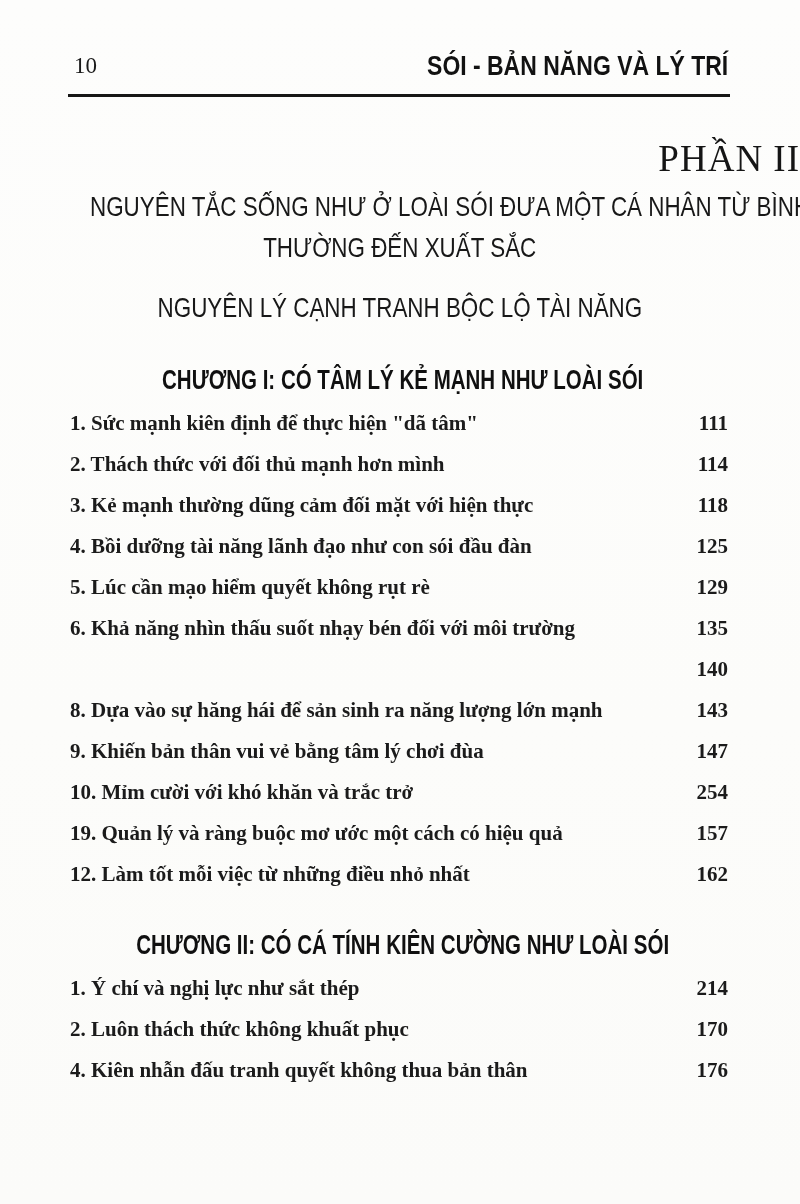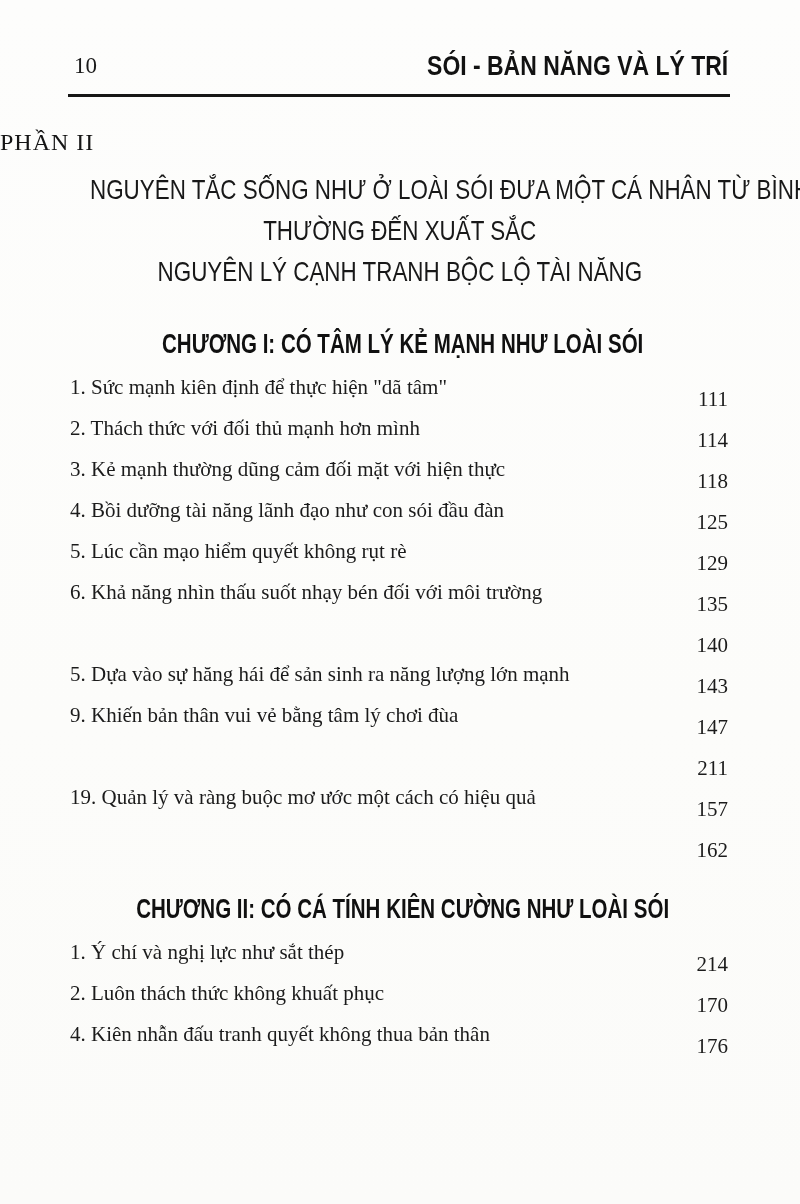--- a/index.html
+++ b/index.html
@@ -41,35 +41,35 @@
     white-space: nowrap;
   }
   .rule {
     margin: 14px 70px 0 68px;
     height: 0;
     border: none;
     border-top: 3px solid #161616;
   }
   
   .part-title {
-    margin: 28px 0 0 0;
-    text-align: left;
-    font-size: 24px;
+    margin: 45px 0 0 0;
+    text-align: right;
+    font-size: 37px;
     font-weight: normal;
     letter-spacing: 1px;
     line-height: 34px;
     color: #151515;
   }
   .part-subtitle {
     margin: 12px 0 0 0;
     text-align: center;
     line-height: 37px;
   }
   .part-principle {
-    margin: 0 0 0 0;
+    margin: 19px 0 0 0;
     text-align: center;
     line-height: 37px;
   }
   .cond {
     font-family: "Liberation Sans", "DejaVu Sans", sans-serif;
     font-weight: normal;
     font-size: 28px;
     color: #181818;
     display: inline-block;
     transform: scaleX(0.8);
@@ -89,38 +89,39 @@
     font-size: 27px;
     color: #101010;
     display: inline-block;
     transform: scaleX(0.76);
     transform-origin: center;
     white-space: nowrap;
   }
   
   .toc {
     margin: 6px 72px 0 70px;
+    font-weight: bold;
   }
   .toc-row {
     position: relative;
     height: 41px;
     line-height: 41px;
     font-size: 21px;
     color: #1b1b1b;
   }
   .toc-title {
     white-space: nowrap;
     display: inline-block;
     max-width: 580px;
     overflow: hidden;
   }
   .toc-page {
     position: absolute;
     right: 0;
-    top: 12px;
+    top: 0;
     line-height: 41px;
     font-size: 21px;
     color: #1b1b1b;
   }
 </style>
 </head>
 <body>
 
 <div class="page">
 
@@ -175,39 +176,41 @@
         <div class="toc-row">
           <span class="toc-title">6. Khả năng nhìn thấu suốt nhạy bén đối với môi trường</span>
           <span class="toc-page">135</span>
         </div>
 
         <div class="toc-row">
           <span class="toc-page">140</span>
         </div>
 
         <div class="toc-row">
-          <span class="toc-title">5. Dựa vào sự hăng hái để sản sinh ra năng lượng lớn mạnh</span>
+          <span class="toc-title">8. Dựa vào sự hăng hái để sản sinh ra năng lượng lớn mạnh</span>
           <span class="toc-page">143</span>
         </div>
 
         <div class="toc-row">
           <span class="toc-title">9. Khiến bản thân vui vẻ bằng tâm lý chơi đùa</span>
           <span class="toc-page">147</span>
         </div>
 
         <div class="toc-row">
-          <span class="toc-page">211</span>
+          <span class="toc-title">10. Mỉm cười với khó khăn và trắc trở</span>
+          <span class="toc-page">254</span>
         </div>
 
         <div class="toc-row">
           <span class="toc-title">19. Quản lý và ràng buộc mơ ước một cách có hiệu quả</span>
           <span class="toc-page">157</span>
         </div>
 
         <div class="toc-row">
+          <span class="toc-title">12. Làm tốt mỗi việc từ những điều nhỏ nhất</span>
           <span class="toc-page">162</span>
         </div>
       </div>
   </section>
 
   <section>
     <h2 class="chapter-heading">
       <span class="cond-bold">CHƯƠNG II: CÓ CÁ TÍNH KIÊN CƯỜNG NHƯ LOÀI SÓI</span>
     </h2>
     <div class="toc">

